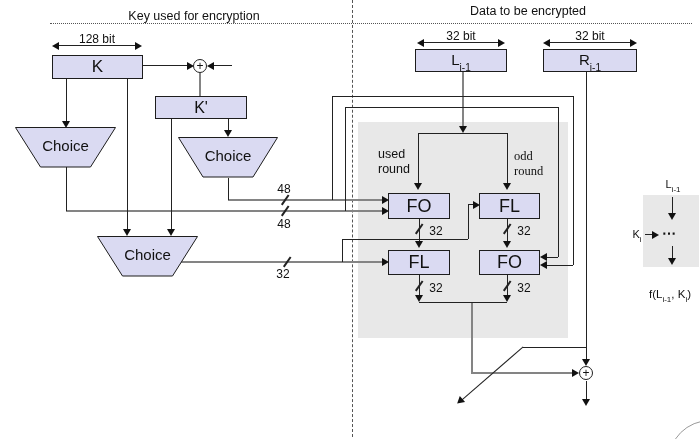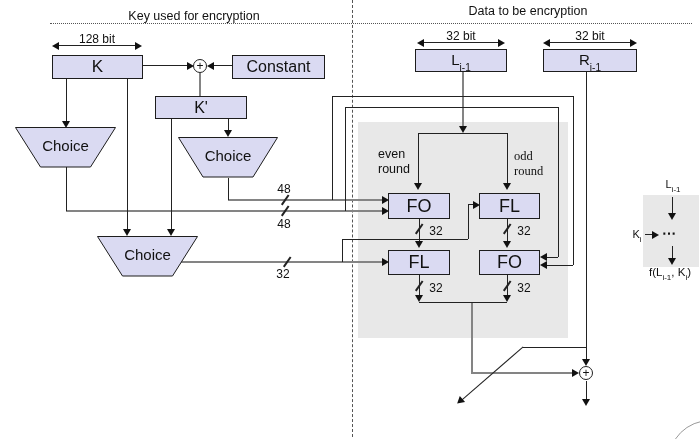--- a/index.html
+++ b/index.html
@@ -33,21 +33,21 @@
 </style>
 </head>
 <body>
 
 <div id="canvas">
 
   <div style="position:absolute;left:352px;top:0;width:0;height:437px;border-left:1px dashed #555;"></div>
   <div style="position:absolute;left:50px;top:23px;width:642px;height:0;border-top:1px dotted #555;"></div>
 
   <div class="ttl" style="left:194px;top:9px;">Key used for encryption</div>
-  <div class="ttl" style="left:528px;top:4px;">Data to be encryption</div>
+  <div class="ttl" style="left:528px;top:4px;">Data to be encrypted</div>
 
   <div class="gray" style="left:358px;top:122px;width:210px;height:216px;"></div>
   <div class="gray" style="left:643px;top:195px;width:56px;height:72px;"></div>
 
   <div class="lbl" style="left:97px;top:39px;">128 bit</div>
   <div class="h" style="left:56px;top:45px;width:82px;"></div>
   <div class="al" style="left:52px;top:42px;"></div>
   <div class="ar" style="left:135px;top:42px;"></div>
 
   <div class="lbl" style="left:461px;top:36px;">32 bit</div>
@@ -136,30 +136,29 @@
 
   <div class="lbl" style="left:284px;top:189px;">48</div>
   <div class="lbl" style="left:284px;top:224px;">48</div>
   <div class="lbl" style="left:283px;top:274px;">32</div>
   <div class="lbl" style="left:436px;top:231px;">32</div>
   <div class="lbl" style="left:524px;top:231px;">32</div>
   <div class="lbl" style="left:436px;top:288px;">32</div>
   <div class="lbl" style="left:524px;top:288px;">32</div>
 
   <div class="rnd" style="left:378px;top:147px;">
-    <div>even</div>
+    <div>used</div>
       <div>round</div>
   </div>
   <div class="rnd" style="left:514px;top:149px;font-family:Liberation Serif, serif;">
     <div>odd</div>
       <div>round</div>
   </div>
 
   <div class="bx" style="left:52px;top:55px;width:91px;height:24px;font-size:17px;">K</div>
-  <div class="bx" style="left:232px;top:55px;width:93px;height:24px;font-size:16px;">Constant</div>
   <div class="bx" style="left:155px;top:96px;width:92px;height:23px;font-size:16px;">K'</div>
   <div class="bx" style="left:415px;top:49px;width:92px;height:23px;">
     <span><span>L</span><sub>i-1</sub></span>
   </div>
   <div class="bx" style="left:543px;top:49px;width:94px;height:23px;">
     <span><span>R</span><sub>i-1</sub></span>
   </div>
   <div class="bx" style="left:388px;top:193px;width:62px;height:26px;font-size:18px;">FO</div>
   <div class="bx" style="left:479px;top:193px;width:61px;height:26px;font-size:18px;">FL</div>
   <div class="bx" style="left:388px;top:250px;width:62px;height:25px;font-size:18px;">FL</div>
@@ -197,19 +196,19 @@
   <div class="v" style="left:672px;top:197px;height:18px;"></div>
   <div class="ad" style="left:668px;top:213px;"></div>
   <div class="mini-lbl" style="left:637px;top:236px;">
     <span>K</span><sub>i</sub>
   </div>
   <div class="h" style="left:645px;top:234px;width:8px;"></div>
   <div class="ar" style="left:652px;top:231px;"></div>
   <div class="mini-lbl" style="left:669px;top:233px;font-size:14px;font-weight:bold;">⋯</div>
   <div class="v" style="left:672px;top:246px;height:14px;"></div>
   <div class="ad" style="left:668px;top:258px;"></div>
-  <div class="mini-lbl" style="left:670px;top:274px;font-size:11.5px;">
+  <div class="mini-lbl" style="left:670px;top:296px;font-size:11.5px;">
     <span>f(L</span><sub>i-1</sub><span>, K</span><sub>i</sub><span>)</span>
   </div>
 
   <div class="arc" style="left:668px;top:420px;"></div>
 
 </div>
 
 </body></html>

